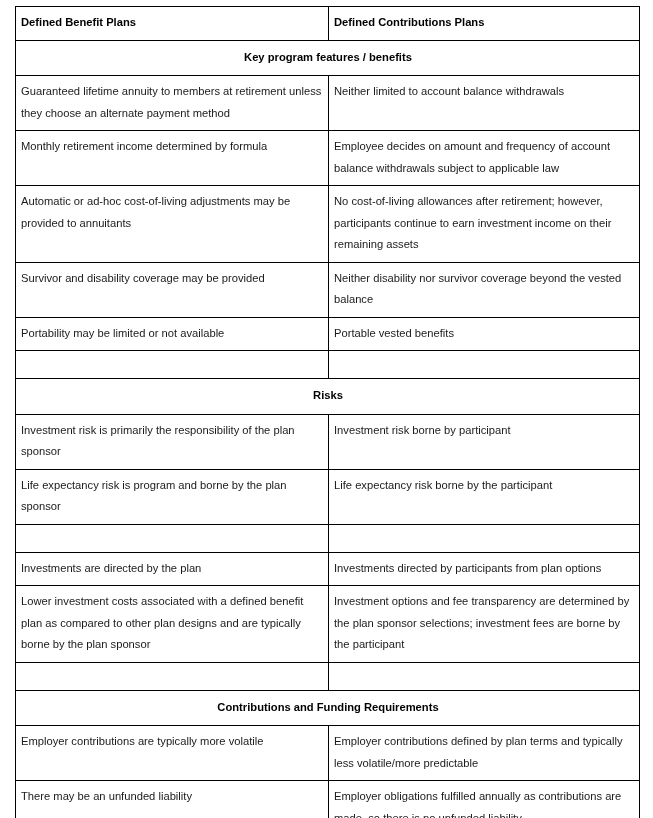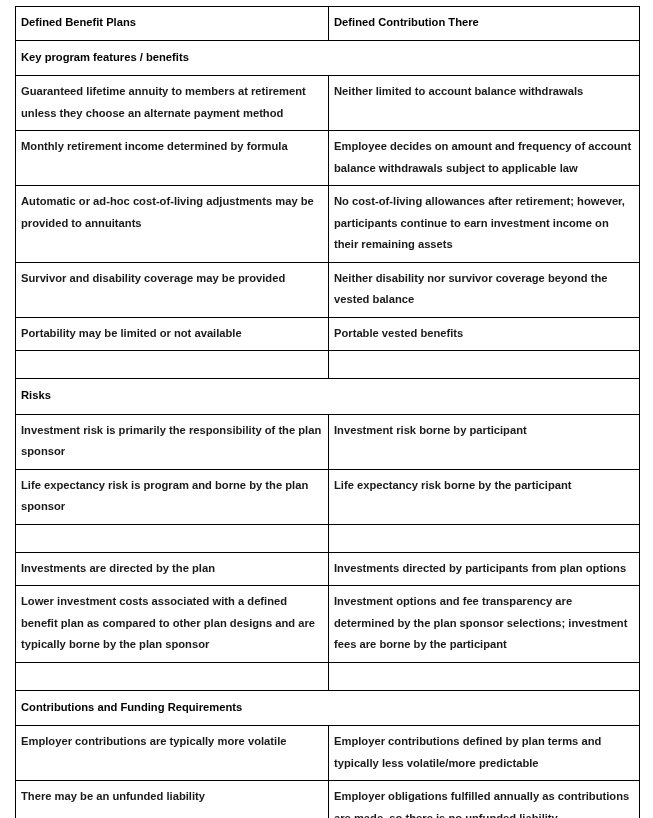--- a/index.html
+++ b/index.html
@@ -34,33 +34,34 @@
   }
   table.compare col.c1 { width: 313px; }
   table.compare col.c2 { width: 311px; }
   table.compare td {
     border: 1px solid #000000;
     vertical-align: top;
     padding: 5px 4px 6px 5px;
     font-size: 11.2px;
     line-height: 21.5px;
     color: #1a1a1a;
-    font-weight: 700;
+    font-weight: 400;
     word-wrap: break-word;
   }
   table.compare td.head {
     font-weight: 700;
     color: #000000;
     padding-top: 5px;
     padding-bottom: 6px;
     height: 16px;
   }
   table.compare td.section {
     font-weight: 700;
     color: #000000;
+    text-align: center;
     padding-top: 6px;
     padding-bottom: 7px;
     height: 16px;
   }
   table.compare td.spacer {
     height: 17px;
     padding-top: 5px;
     padding-bottom: 5px;
   }
 </style>
@@ -70,21 +71,21 @@
 <div class="page">
   <div class="table-wrap">
     <table class="compare">
       <colgroup>
           <col class="c1">
           <col class="c2">
         </colgroup>
       <tbody id="table-body">
           <tr>
             <td class="head">Defined Benefit Plans</td>
-            <td class="head">Defined Contribution There</td>
+            <td class="head">Defined Contributions Plans</td>
           </tr>
           <tr>
             <td class="section" colspan="2">Key program features / benefits</td>
           </tr>
           <tr>
             <td class="">Guaranteed lifetime annuity to members at retirement unless they choose an alternate payment method</td>
             <td class="">Neither limited to account balance withdrawals</td>
           </tr>
           <tr>
             <td class="">Monthly retirement income determined by formula</td>

